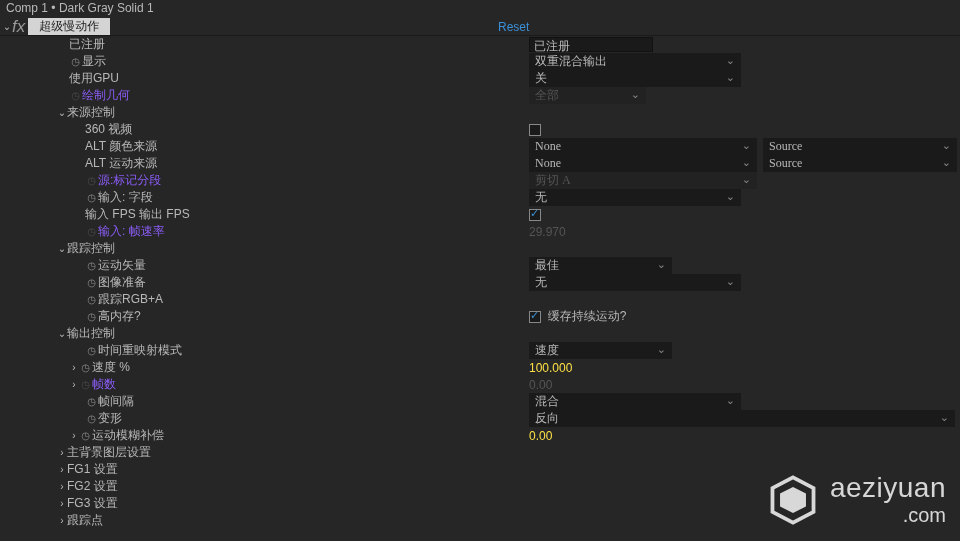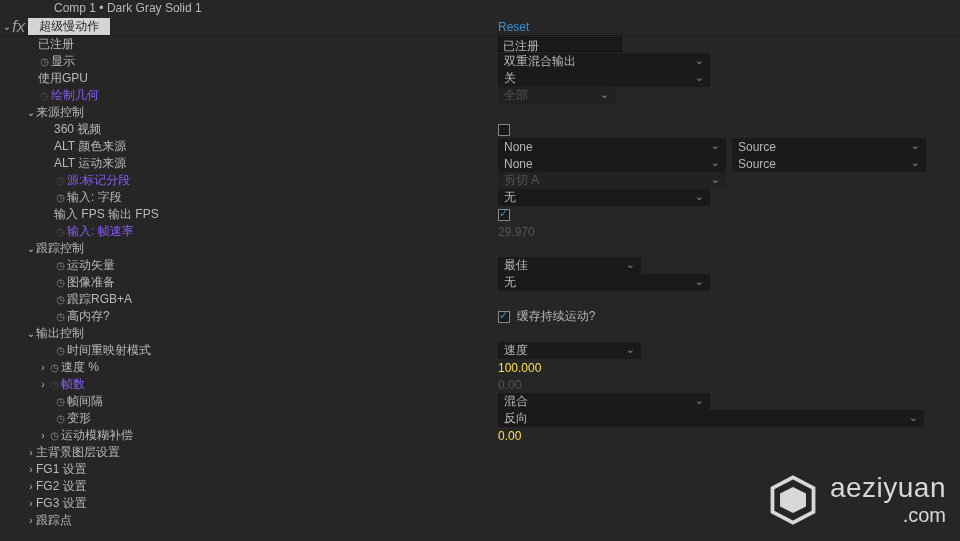--- a/index.html
+++ b/index.html
@@ -1,35 +1,35 @@
 <!DOCTYPE html>
 <html><head>
 <meta charset="utf-8">
 <style>
 * { margin: 0; padding: 0; box-sizing: border-box; }
 body { width: 960px; height: 541px; background: #262626; color: #b8b8b8; font-family: "Segoe UI", Tahoma, sans-serif; font-size: 12px; overflow: hidden; position: relative; }
-.titlebar { height: 18px; padding: 1px 6px; color: #b8b8b8; font-size: 12px; margin-left: 48px; }
+.titlebar { height: 18px; padding: 1px 6px; color: #b8b8b8; font-size: 12px; }
 .fx-header { height: 18px; display: flex; align-items: center; padding-left: 2px; border-bottom: 1px solid #1a1a1a; }
 .fx-header .tw { width: 10px; color: #b8b8b8; cursor: pointer; }
 .fx-header .fx { font-style: italic; font-size: 17px; margin-right: 3px; color: #999; }
 .fx-name { background: #d4d4d4; color: #222; padding: 0 11px; font-size: 12px; }
 .fx-header .reset { color: #3a90d8; margin-left: auto; position: absolute; left: 498px; cursor: pointer; }
 .rows { }
-.row { height: 17px; display: flex; align-items: center; position: relative; }
+.row { height: 17px; display: flex; align-items: center; position: relative; margin-left: 31px; }
 .prop { color: #b8b8b8; }
 .dim { color: #8b5cf6; }
 .pad0 { width: 38px; flex-shrink: 0; }
 .pad1 { width: 54px; flex-shrink: 0; }
 .tw { display: inline-block; width: 10px; text-align: center; color: #b8b8b8; font-size: 10px; cursor: pointer; }
 .tw-r { display: inline-block; width: 10px; text-align: center; color: #b8b8b8; font-size: 10px; cursor: pointer; }
 .sw { display: inline-flex; width: 13px; height: 13px; color: #888; font-size: 10px; align-items: center; justify-content: center; position: relative; top: -0.5px; }
 .sw.dim { color: #4a4a4a; }
 .ctrl { position: absolute; left: 498px; display: flex; align-items: center; }
 .input-box { background: #1a1a1a; border: 1px solid #111; height: 15px; color: #b8b8b8; padding: 0 4px; width: 124px; font-size: 12px; }
-.dd { background: #1a1a1a; border: none; height: 17px; color: #b8b8b8; padding: 0 6px; display: flex; align-items: center; justify-content: space-between; position: relative; cursor: pointer; }
+.dd { background: #1a1a1a; border: none; height: 17px; color: #b8b8b8; padding: 0 6px; display: flex; align-items: center; justify-content: space-between; position: relative; cursor: pointer; font-family: Liberation Serif, serif; }
 .dd::after { content: "⌄"; color: #888; font-size: 11px; position: absolute; right: 6px; top: 1px; }
 .dd.w210 { width: 212px; }
 .dd.w140 { width: 143px; }
 .dd.dim-dd { background: #222; color: #555; }
 .dd2 { margin-left: 6px; }
 .cb { width: 12px; height: 12px; border: 1px solid #888; background: #1a1a1a; display: inline-block; cursor: pointer; }
 .cb.checked::after { content: "✓"; color: #3a90d8; font-size: 11px; position: relative; top: -3px; left: 0px; display: block; }
 .val { color: #fde047; }
 .val.dim { color: #555; }
 .watermark { position: absolute; right: 14px; bottom: 14px; color: #e5e5e5; opacity: 0.92; text-align: right; pointer-events: none; display: flex; align-items: center; gap: 10px; }

